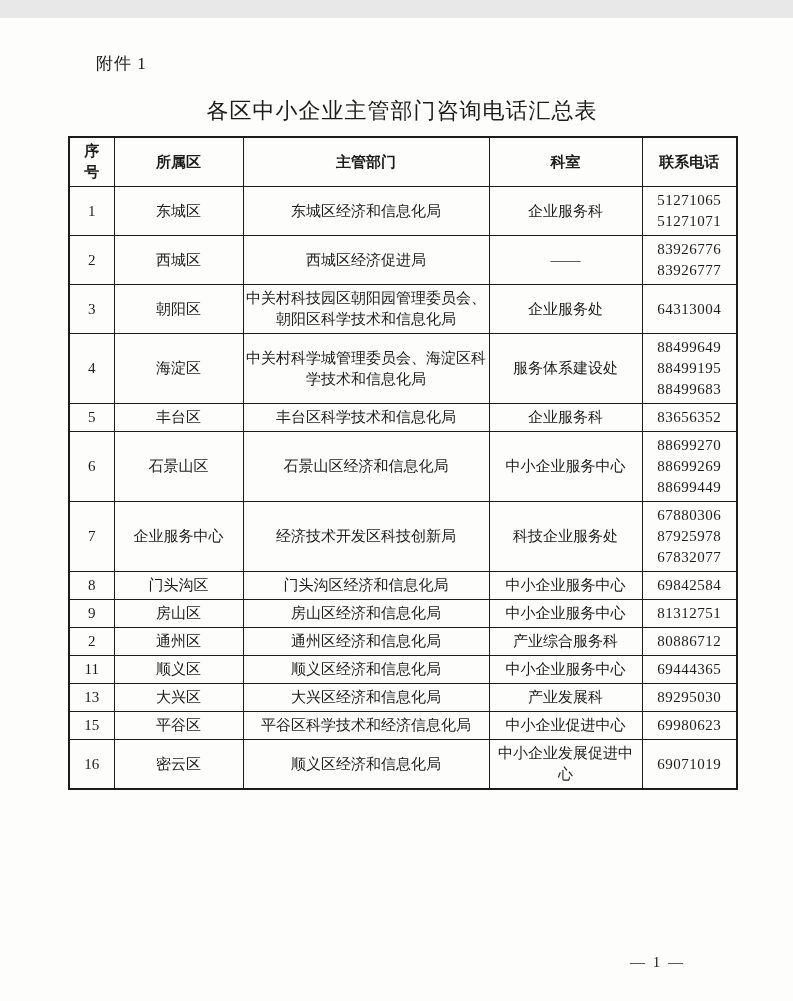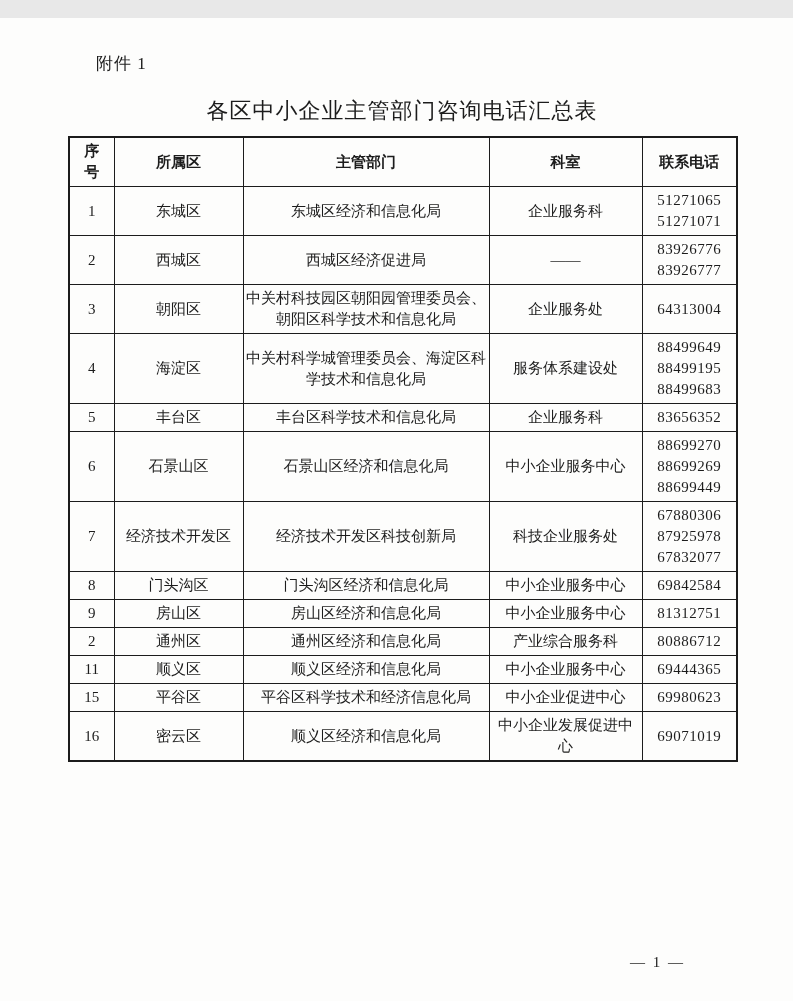--- a/index.html
+++ b/index.html
@@ -136,21 +136,21 @@
           <td class="row-number-cell">6</td>
           <td class="district-cell">石景山区</td>
           <td class="department-cell">石景山区经济和信息化局</td>
           <td class="section-cell">中小企业服务中心</td>
           <td class="phone-cell">88699270
 88699269
 88699449</td>
         </tr>
         <tr>
           <td class="row-number-cell">7</td>
-          <td class="district-cell">经济技术开发区</td>
+          <td class="district-cell">企业服务中心</td>
           <td class="department-cell">经济技术开发区科技创新局</td>
           <td class="section-cell">科技企业服务处</td>
           <td class="phone-cell">67880306
 87925978
 67832077</td>
         </tr>
         <tr>
           <td class="row-number-cell">8</td>
           <td class="district-cell">门头沟区</td>
           <td class="department-cell">门头沟区经济和信息化局</td>
@@ -172,20 +172,27 @@
           <td class="phone-cell">80886712</td>
         </tr>
         <tr>
           <td class="row-number-cell">11</td>
           <td class="district-cell">顺义区</td>
           <td class="department-cell">顺义区经济和信息化局</td>
           <td class="section-cell">中小企业服务中心</td>
           <td class="phone-cell">69444365</td>
         </tr>
         <tr>
+          <td class="row-number-cell">13</td>
+          <td class="district-cell">大兴区</td>
+          <td class="department-cell">大兴区经济和信息化局</td>
+          <td class="section-cell">产业发展科</td>
+          <td class="phone-cell">89295030</td>
+        </tr>
+        <tr>
           <td class="row-number-cell">15</td>
           <td class="district-cell">平谷区</td>
           <td class="department-cell">平谷区科学技术和经济信息化局</td>
           <td class="section-cell">中小企业促进中心</td>
           <td class="phone-cell">69980623</td>
         </tr>
         <tr>
           <td class="row-number-cell">16</td>
           <td class="district-cell">密云区</td>
           <td class="department-cell">顺义区经济和信息化局</td>

